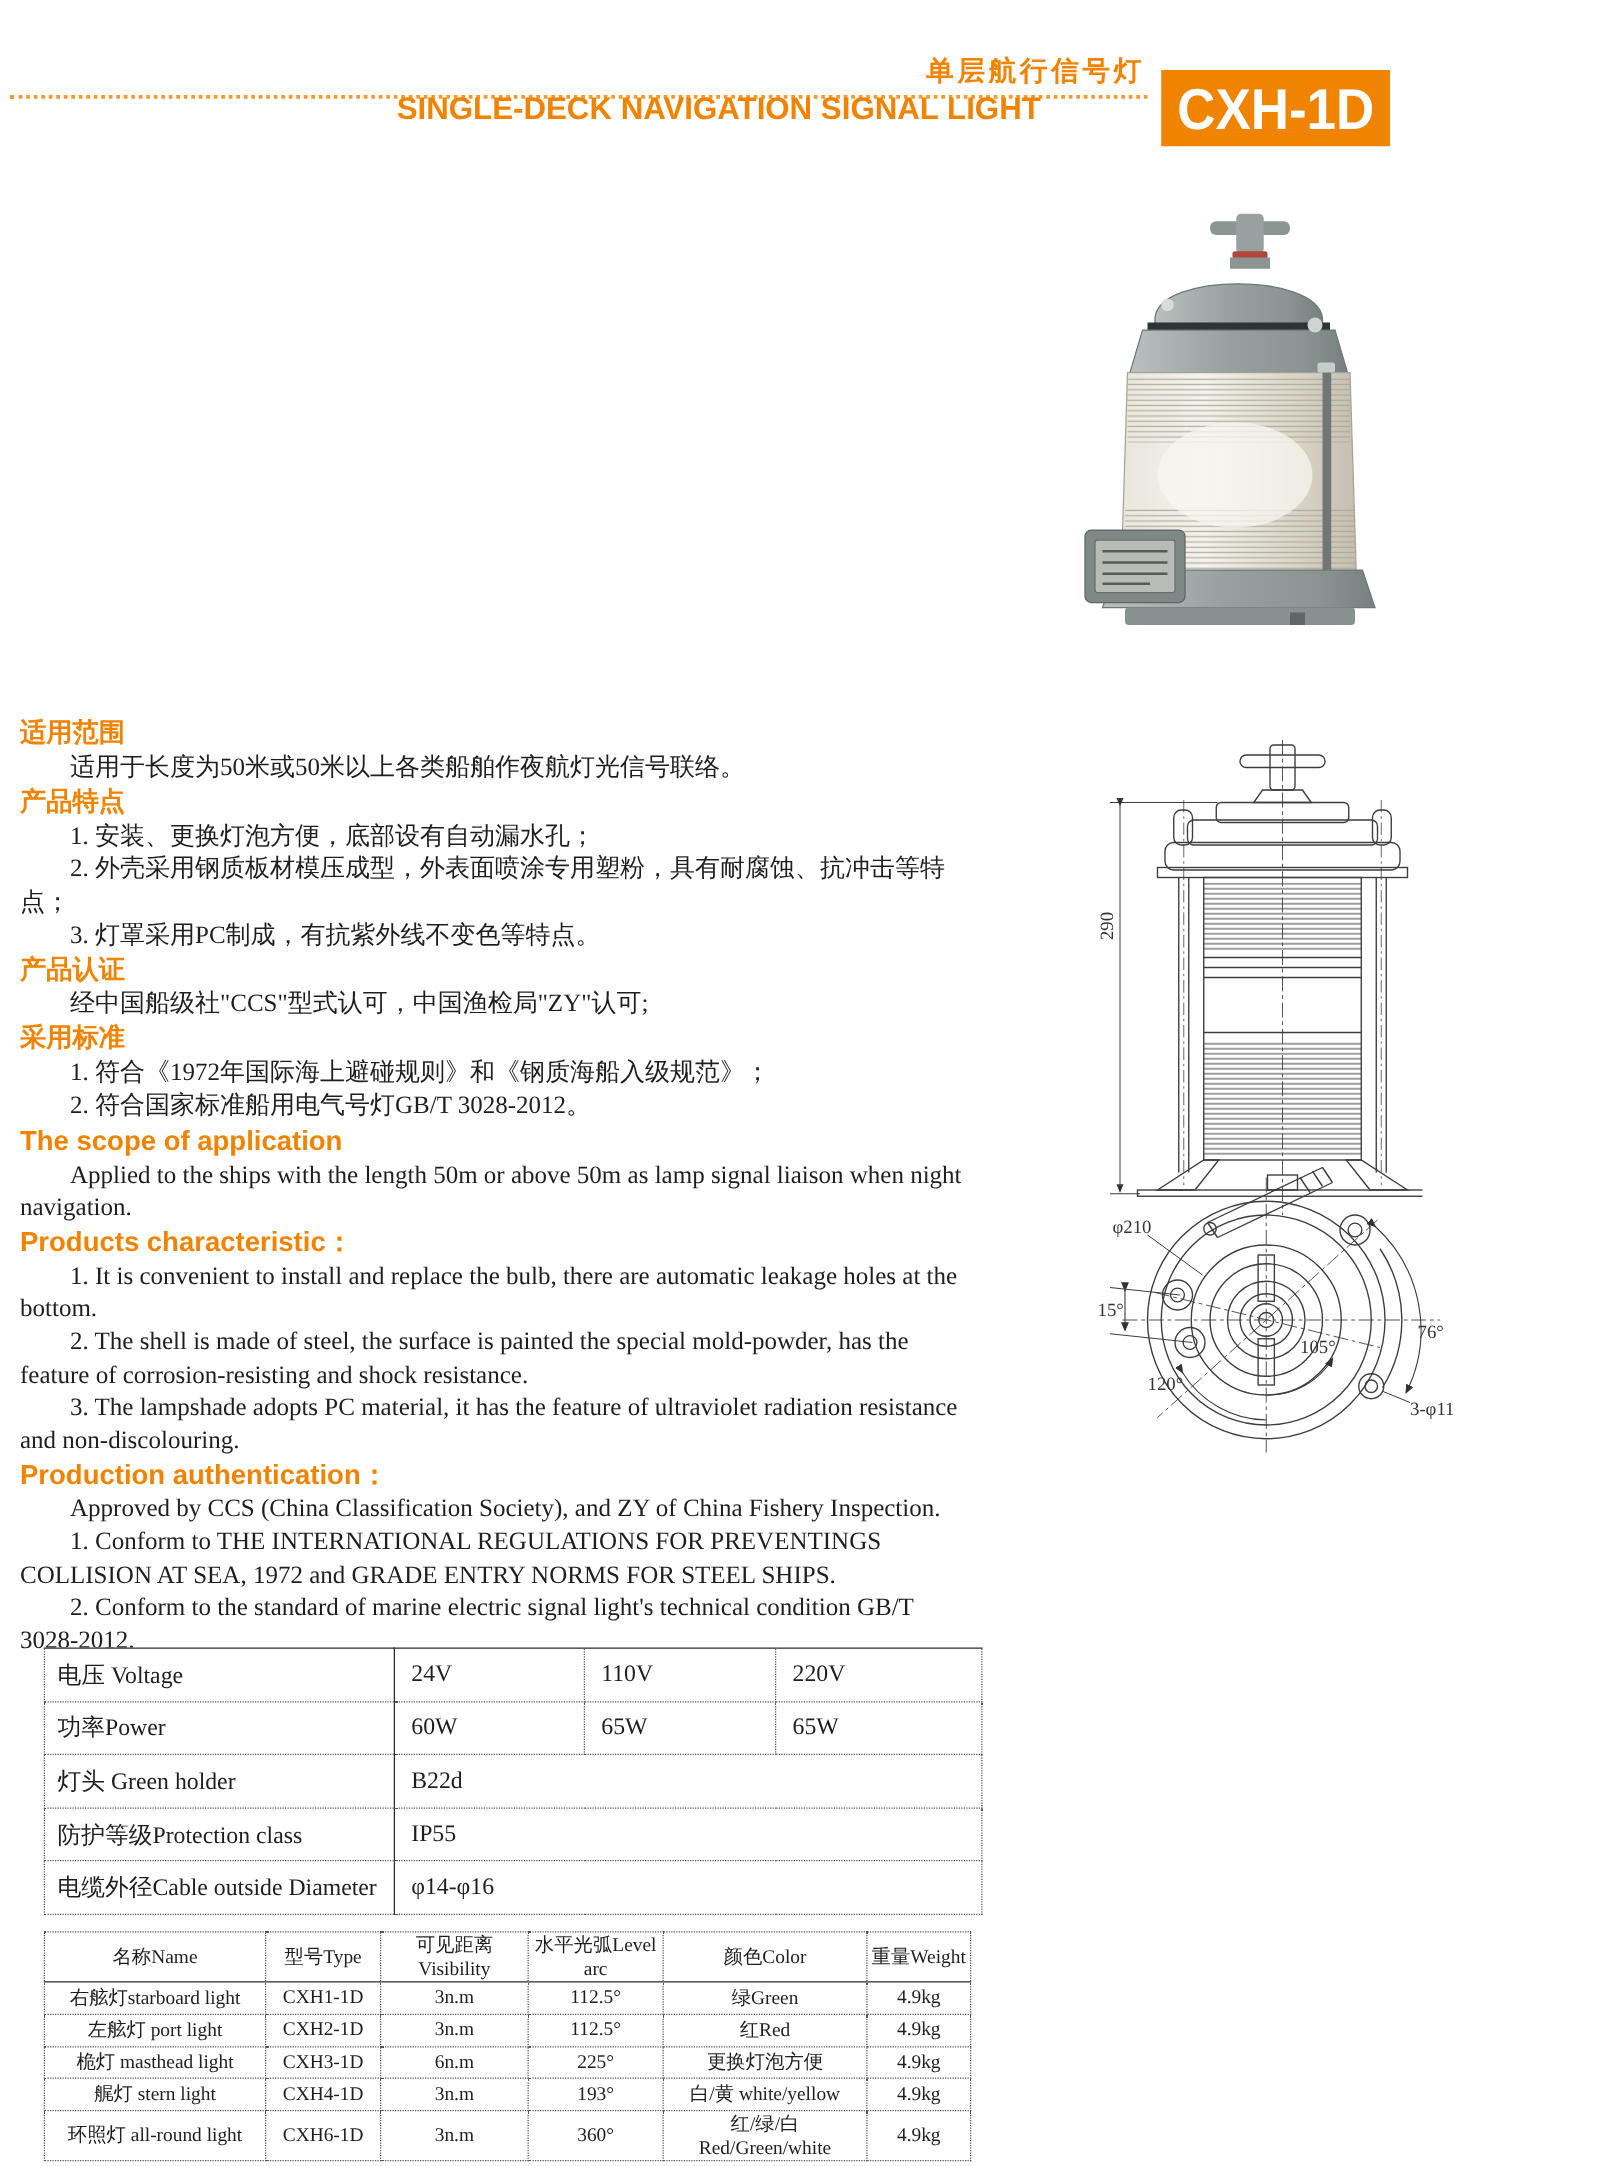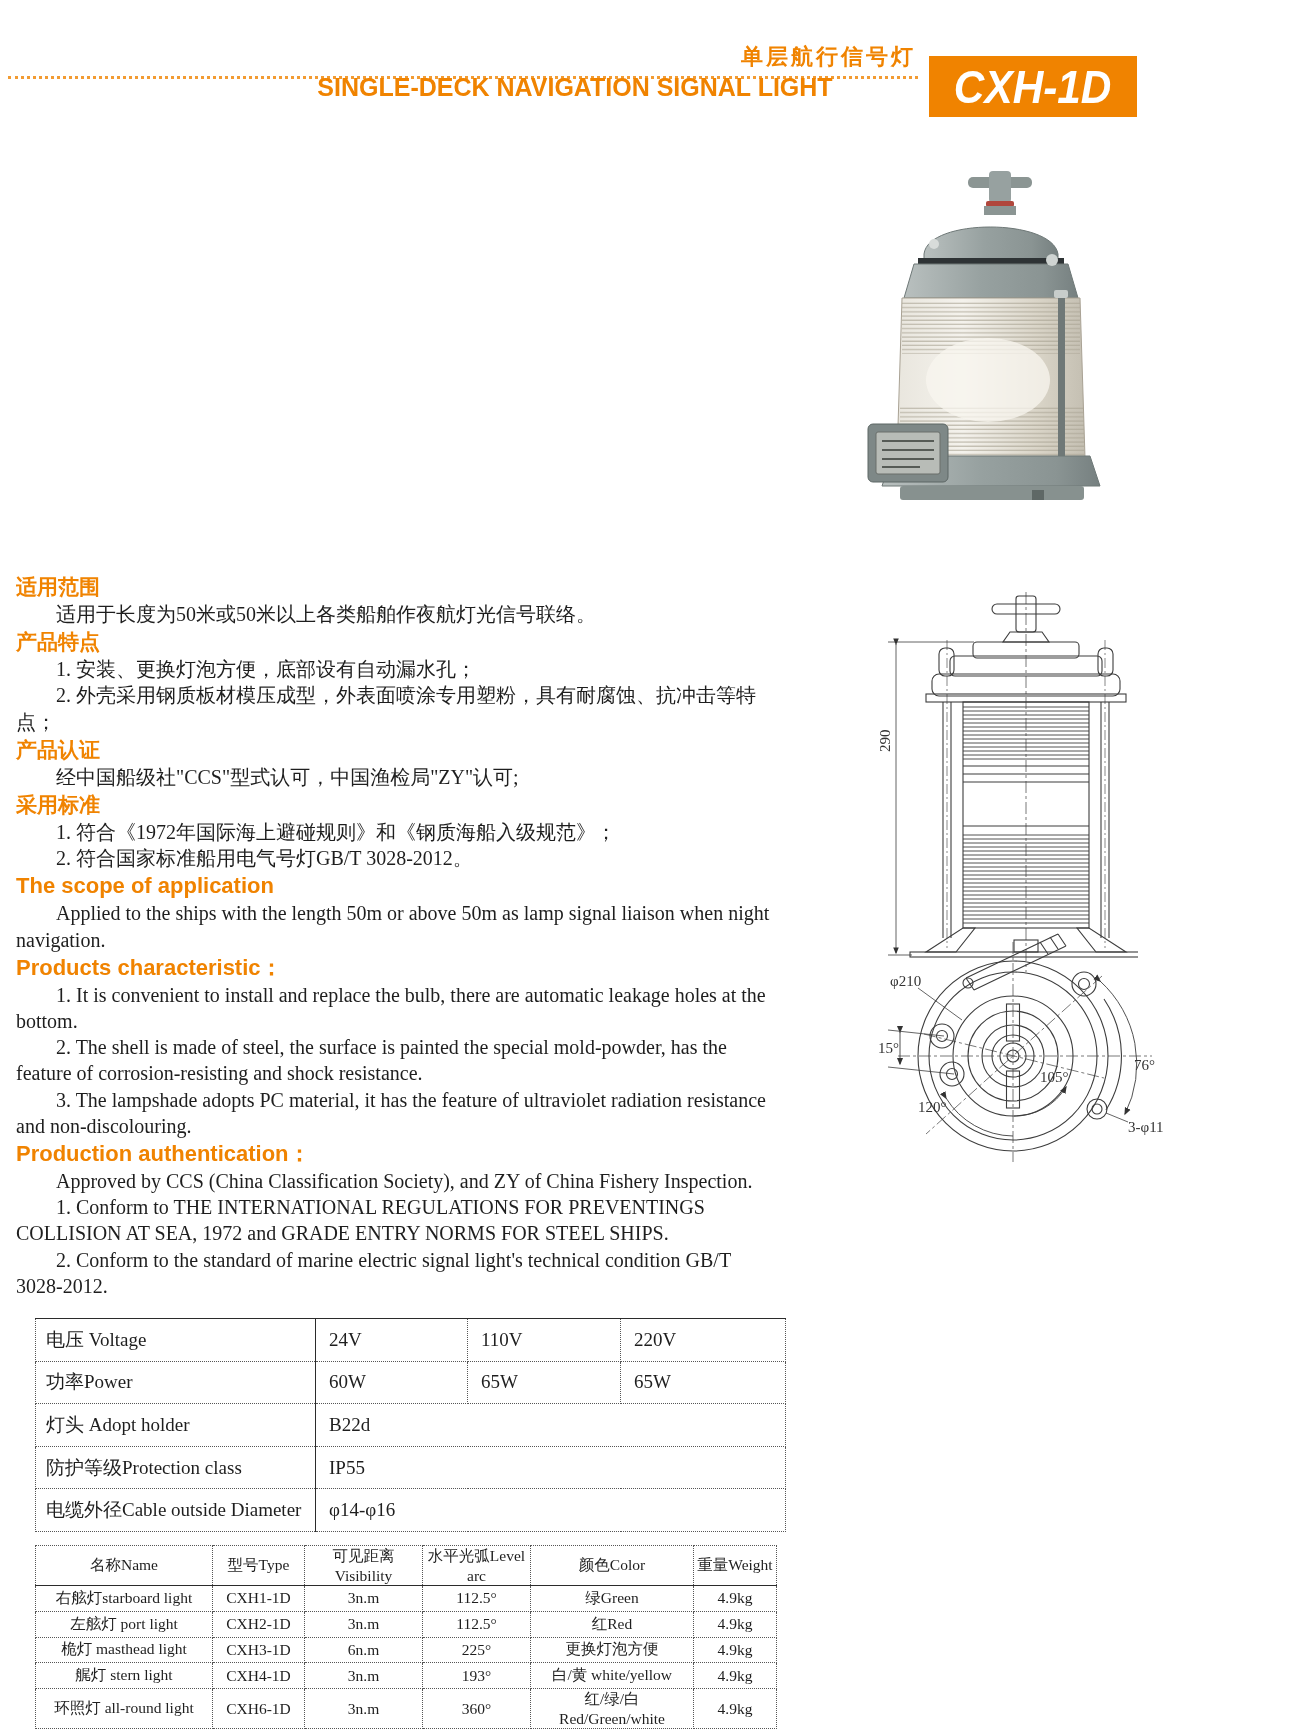--- a/index.html
+++ b/index.html
@@ -13,24 +13,24 @@
 
   
   .dotted-rule { position:absolute; left:8px; top:76px; width:910px; height:0;
     border-top:3px dotted var(--accent); opacity:.8; }
   .title-cn { position:absolute; left:400px; top:42px; width:516px; text-align:right;
     font-family:"Liberation Sans","DejaVu Sans",sans-serif; font-weight:bold;
     font-size:22px; letter-spacing:3px; color:var(--accent); white-space:nowrap; }
   .title-en { position:absolute; left:240px; top:73px; width:670px; text-align:center;
     font-family:"Liberation Sans","DejaVu Sans",sans-serif; font-weight:bold;
     font-size:25px; color:var(--accent); white-space:nowrap; }
-  .badge { position:absolute; left:929px; top:56px; width:208px; height:61px;
+  .badge { position:absolute; left:929px; top:56px; width:183px; height:61px;
     background:var(--accent); color:#fff; display:flex; align-items:center; justify-content:center;
     font-family:"Liberation Sans","DejaVu Sans",sans-serif; font-weight:bold;
-    font-size:46px; transform-origin:center; letter-spacing:0;font-style:italic; }
+    font-size:46px; transform-origin:center; letter-spacing:0; }
   .badge span { display:inline-block; transform:scaleX(.92); }
 
   
   .text-col { position:absolute; left:16px; top:572px; width:758px; }
   .sec-heading { font-family:"Liberation Sans","DejaVu Sans",sans-serif; font-weight:bold;
     font-size:21px; line-height:26px; color:var(--accent); margin-top:2px; margin-bottom:1px; }
   .sec-heading.en { font-size:22px; }
   .sec-para { font-size:20px; line-height:26.2px; text-indent:2em; color:var(--ink); }
 
   
@@ -111,20 +111,21 @@
     <line x1="20" y1="291" x2="72" y2="291" stroke="#565b56" stroke-width="2"></line>
     <line x1="20" y1="299" x2="58" y2="299" stroke="#565b56" stroke-width="2"></line>
   </svg>
 
   <div class="text-col">
       <div class="sec-heading">适用范围</div>
       <p class="sec-para">适用于长度为50米或50米以上各类船舶作夜航灯光信号联络。</p>
       <div class="sec-heading">产品特点</div>
       <p class="sec-para">1. 安装、更换灯泡方便，底部设有自动漏水孔；</p>
       <p class="sec-para">2. 外壳采用钢质板材模压成型，外表面喷涂专用塑粉，具有耐腐蚀、抗冲击等特点；</p>
+      <p class="sec-para">3. 灯罩采用PC制成，有抗紫外线不变色等特点。</p>
       <div class="sec-heading">产品认证</div>
       <p class="sec-para">经中国船级社"CCS"型式认可，中国渔检局"ZY"认可;</p>
       <div class="sec-heading">采用标准</div>
       <p class="sec-para">1. 符合《1972年国际海上避碰规则》和《钢质海船入级规范》；</p>
       <p class="sec-para">2. 符合国家标准船用电气号灯GB/T 3028-2012。</p>
       <div class="sec-heading en">The scope of application</div>
       <p class="sec-para">Applied to the ships with the length 50m or above 50m as lamp signal liaison when night navigation.</p>
       <div class="sec-heading en">Products characteristic：</div>
       <p class="sec-para">1. It is convenient to install and replace the bulb, there are automatic leakage holes at the bottom.</p>
       <p class="sec-para">2. The shell is made of steel, the surface is painted the special mold-powder, has the feature of corrosion-resisting and shock resistance.</p>
@@ -249,21 +250,21 @@
           <td class="val">110V</td>
           <td class="val">220V</td>
         </tr>
         <tr>
           <td class="lbl">功率Power</td>
           <td class="val">60W</td>
           <td class="val">65W</td>
           <td class="val">65W</td>
         </tr>
         <tr>
-          <td class="lbl">灯头 Adopt holder</td>
+          <td class="lbl">灯头 Green holder</td>
           <td class="val" colspan="3">B22d</td>
         </tr>
         <tr>
           <td class="lbl">防护等级Protection class</td>
           <td class="val" colspan="3">IP55</td>
         </tr>
         <tr>
           <td class="lbl">电缆外径Cable outside Diameter</td>
           <td class="val" colspan="3">φ14-φ16</td>
         </tr>

